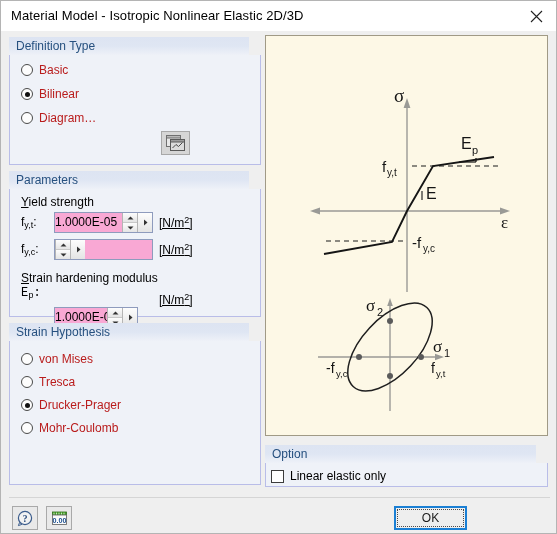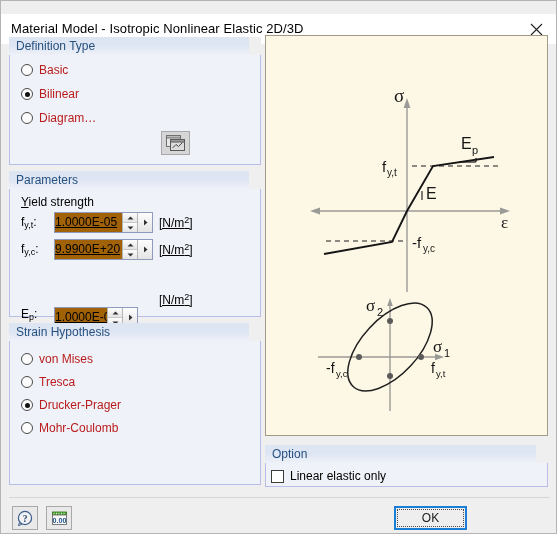--- a/index.html
+++ b/index.html
@@ -21,21 +21,21 @@
     width: 557px;
     height: 534px;
     background: #efefef;
     border: 1px solid #b4b4b4;
     box-sizing: border-box;
     overflow: hidden;
   }
   
   #titlebar {
     position: absolute;
-    left: 0; top: 13px;
+    left: 0; top: 0;
     width: 557px;
     height: 30px;
     background: #ffffff;
     box-sizing: border-box;
   }
   #title-text {
     position: absolute;
     left: 10px; top: 7px;
     font-size: 13px;
     color: #000;
@@ -135,25 +135,24 @@
     color: #000;
     white-space: nowrap;
   }
   .sub { font-size: 9px; vertical-align: -2px; }
   .sup { font-size: 9px; vertical-align: 4px; }
 
   .spinbox {
     position: absolute;
     height: 21px;
     border: 1px solid #8e9bbd;
-    background: #a16207;
+    background: #f9a8d4;
     box-sizing: border-box;
     display: flex;
     align-items: stretch;
-    text-decoration: underline;
   }
   .spin-value {
     flex: 1 1 auto;
     text-align: right;
     padding-right: 5px;
     line-height: 19px;
     font-size: 12px;
     color: #000;
     overflow: hidden;
     white-space: nowrap;
@@ -329,21 +328,20 @@
       </div>
     </div>
     <div class="unit" style="left:150px; top:44px;">
       <span>[N/m</span><span class="sup">2</span><span>]</span>
     </div>
 
     <div class="lbl" style="left:12px; top:71px;">
       <span>f</span><span class="sub">y,c</span><span>:</span>
     </div>
     <div class="spinbox" style="left:45px; top:68px; width:99px;">
-      <div class="spin-value">9.9900E+20</div>
       <div class="spin-updown">
         <div class="sb">
           <svg width="7" height="4" viewBox="0 0 7 4">
               <path d="M3.5 0.5 L6.5 3.5 L0.5 3.5 Z" fill="#333"></path>
             </svg>
         </div>
         <div class="sb">
           <svg width="7" height="4" viewBox="0 0 7 4">
               <path d="M3.5 3.5 L0.5 0.5 L6.5 0.5 Z" fill="#333"></path>
             </svg>
@@ -352,22 +350,25 @@
       <div class="spin-more">
         <svg width="5" height="7" viewBox="0 0 5 7">
             <path d="M1 0.5 L4.5 3.5 L1 6.5 Z" fill="#333"></path>
           </svg>
       </div>
     </div>
     <div class="unit" style="left:150px; top:71px;">
       <span>[N/m</span><span class="sup">2</span><span>]</span>
     </div>
 
-
-    <div class="lbl" style="left:12px; top:136px;">
+    <div class="lbl" style="left:12px; top:100px;">
+      <span class="u">S</span><span>train hardening modulus</span>
+    </div>
+
+    <div class="lbl" style="left:12px; top:115px;font-family:Liberation Mono, monospace;">
       <span>E</span><span class="sub">p</span><span>:</span>
     </div>
     <div class="spinbox" style="left:45px; top:136px; width:84px;">
       <div class="spin-value">1.0000E-07</div>
       <div class="spin-updown">
         <div class="sb">
           <svg width="7" height="4" viewBox="0 0 7 4">
               <path d="M3.5 0.5 L6.5 3.5 L0.5 3.5 Z" fill="#333"></path>
             </svg>
         </div>

